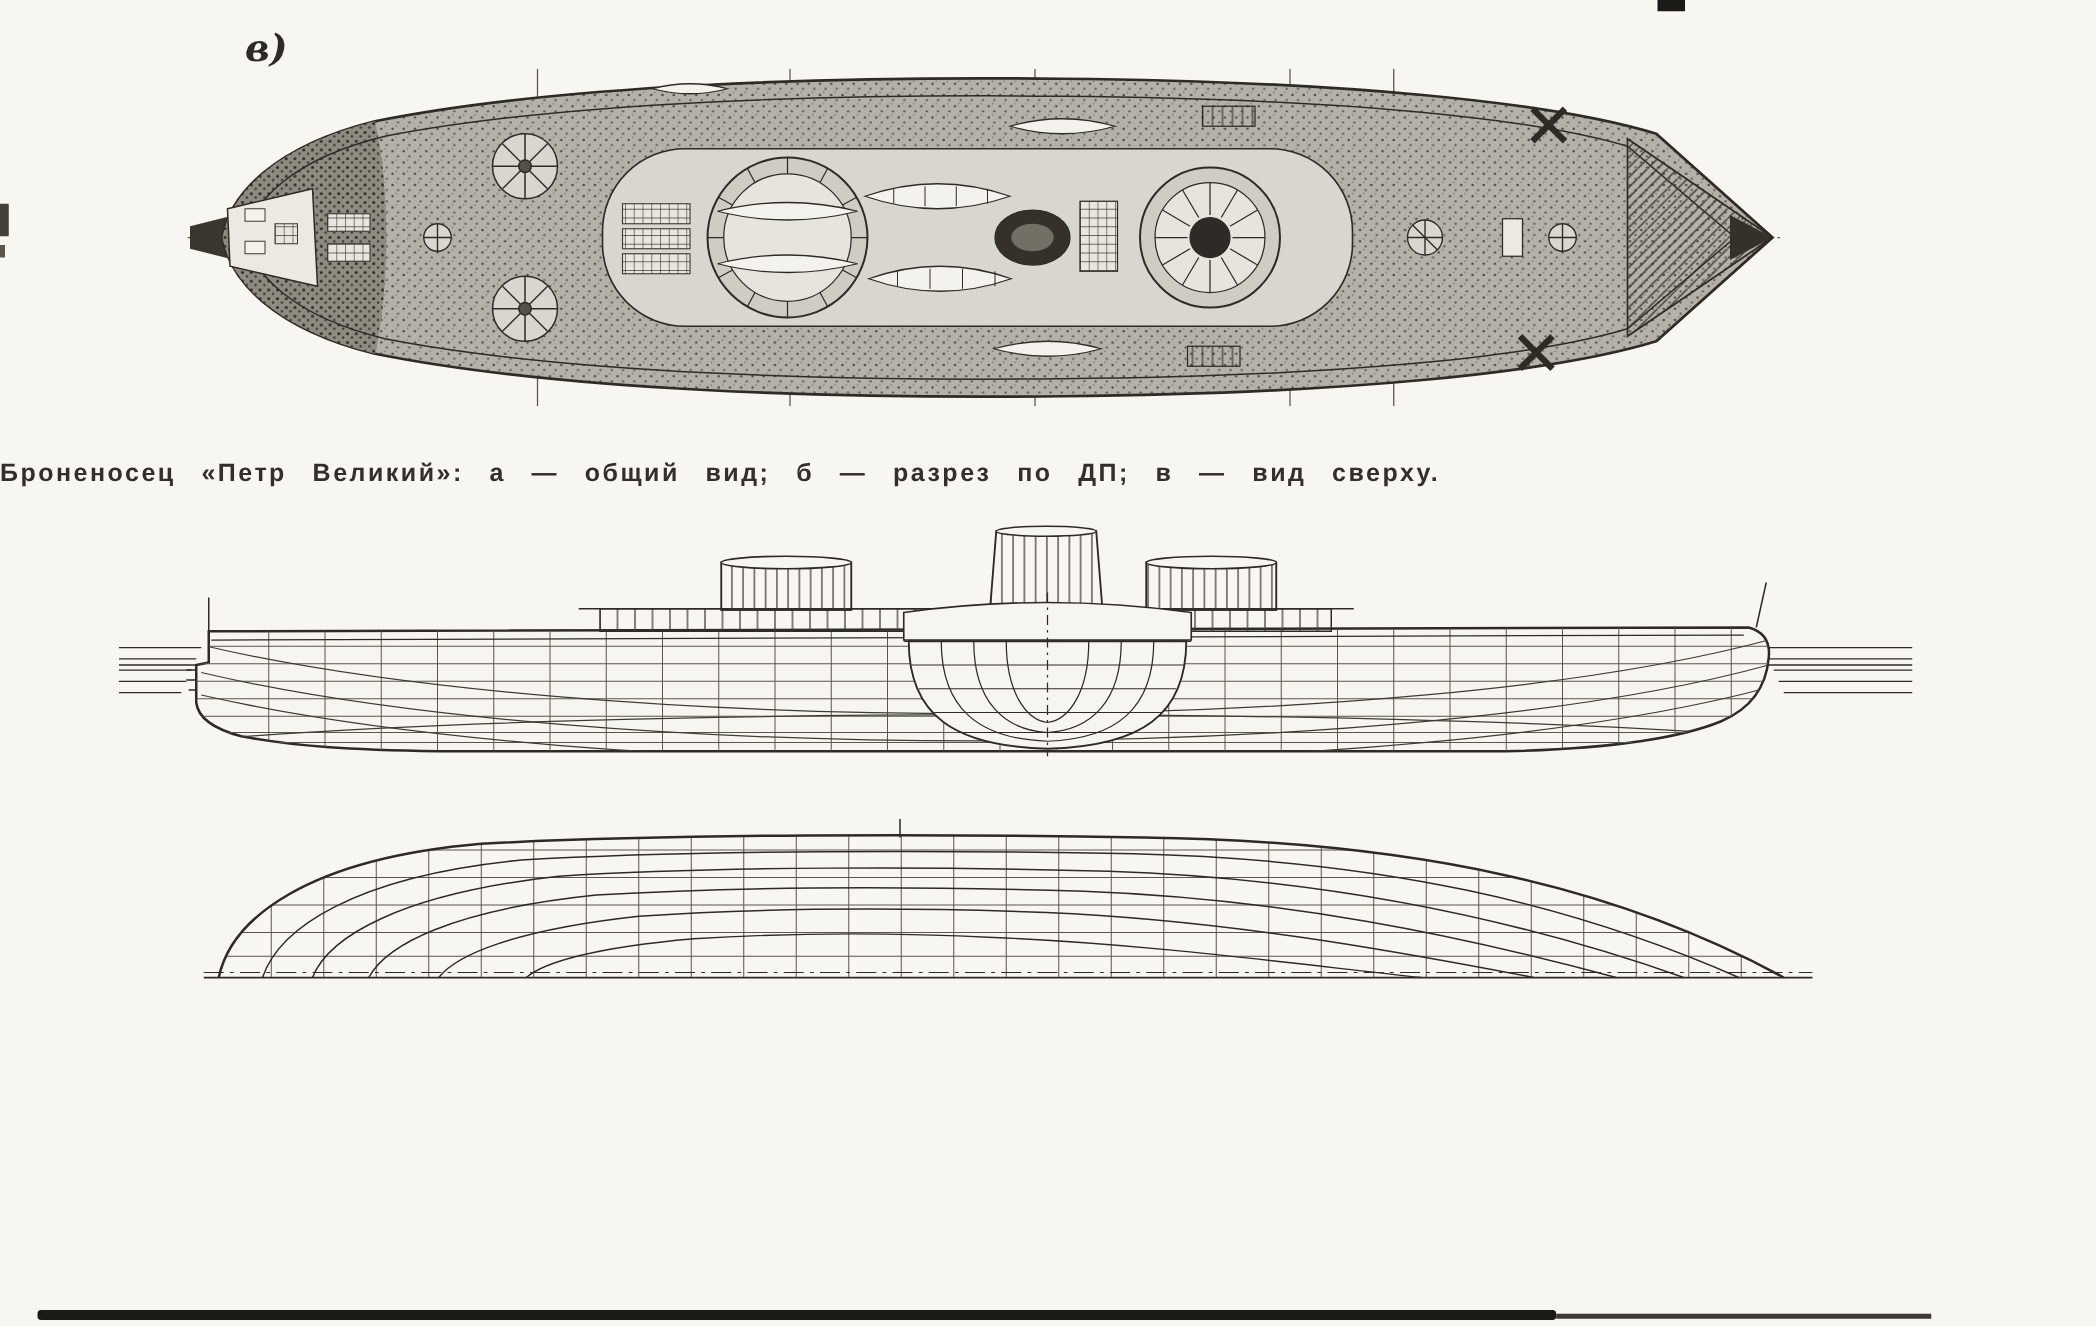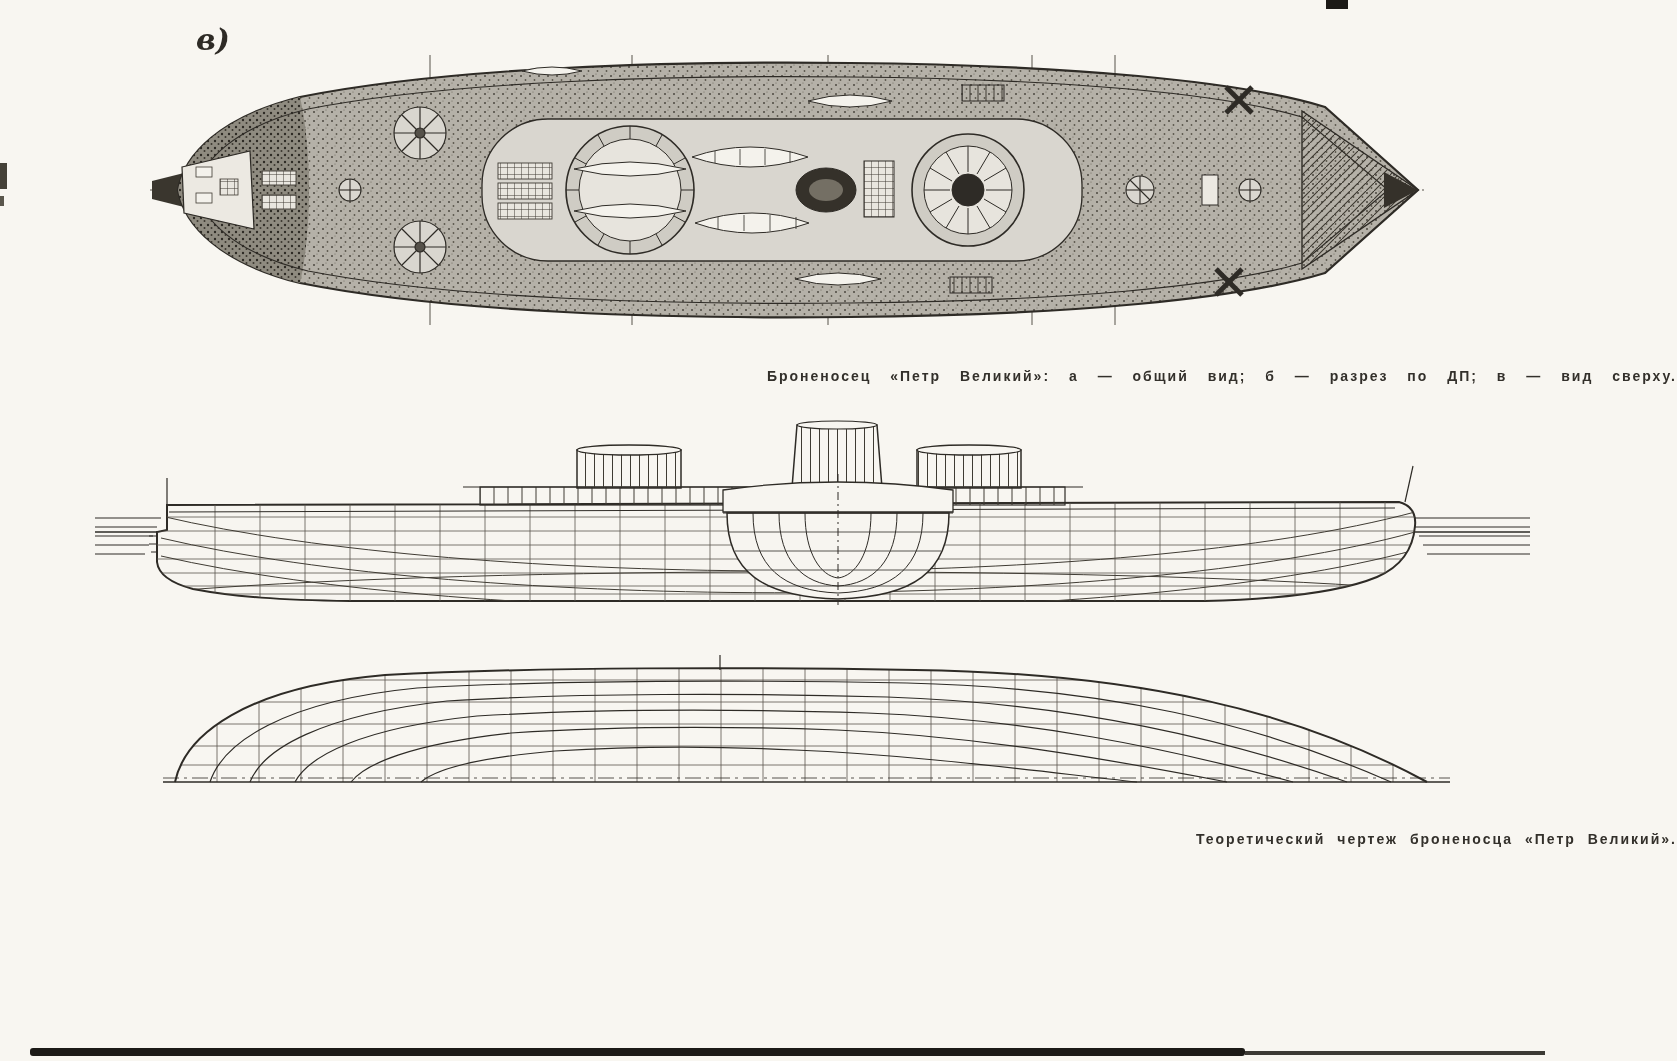--- a/index.html
+++ b/index.html
@@ -1,20 +1,20 @@
 <!DOCTYPE html>
 <html><head>
 <meta charset="utf-8">
 <style>
   *{margin:0;padding:0;box-sizing:border-box}
   html,body{width:1677px;height:1061px}
   body{background:#f8f6f1;position:relative;overflow:hidden;font-family:"Liberation Sans",sans-serif}
   .page{position:absolute;inset:0;background:#f8f6f1}
   .fig{position:absolute}
-  .caption{position:absolute;left:0;width:100%;text-align:right;font-weight:bold;color:#33302b;font-size:14px;letter-spacing:2px}
+  .caption{position:absolute;left:0;width:100%;text-align:left;font-weight:bold;color:#33302b;font-size:20px;letter-spacing:2px}
   .caption-main{top:368px;word-spacing:13px}
   .caption-lines{top:831px;word-spacing:6px}
   .figure-label{position:absolute;left:196px;top:22px;font-family:"DejaVu Serif",serif;font-style:italic;font-weight:bold;font-size:30px;color:#2e2b26}
   .artifact{position:absolute;background:#1c1a17}
   .mark-top{left:1326px;top:0;width:22px;height:9px}
   .mark-left1{left:0;top:163px;width:7px;height:26px;background:#454138}
   .mark-left2{left:0;top:196px;width:4px;height:10px;background:#5a564c}
   .edge-bottom{left:30px;top:1048px;width:1215px;height:8px;border-radius:3px}
   .edge-bottom-thin{left:1245px;top:1051px;width:300px;height:4px;background:#3c3a35}
 </style>
@@ -279,18 +279,17 @@
       <path d="M 140,127 C 154,101 206,73 322,61 C 440,54 582,54 712,58 C 872,64 1012,93 1138,127" stroke-width="1.2"></path>
       <path d="M 196,127 C 210,109 256,89 356,78 C 460,71 572,71 682,75 C 822,81 952,104 1072,127" stroke-width="1.2"></path>
       <path d="M 266,127 C 280,115 320,103 400,96 C 480,91 560,91 640,95 C 760,100 872,115 982,127" stroke-width="1.1"></path>
     </g>
 
     <line x1="8" y1="127" x2="1295" y2="127" stroke="#2e2b26" stroke-width="1.4"></line>
     <line x1="8" y1="123" x2="1295" y2="123" stroke="#2e2b26" stroke-width="0.8" stroke-dasharray="16 5 3 5"></line>
     <line x1="565" y1="0" x2="565" y2="15" stroke="#2e2b26" stroke-width="1.2"></line>
   </svg>
 
-  <div class="caption caption-lines">Теоретический чертеж броненосца «Петр Великий».</div>
 
   <div class="artifact edge-bottom"></div>
   <div class="artifact edge-bottom-thin"></div>
 
 </div>
 
 </body></html>

